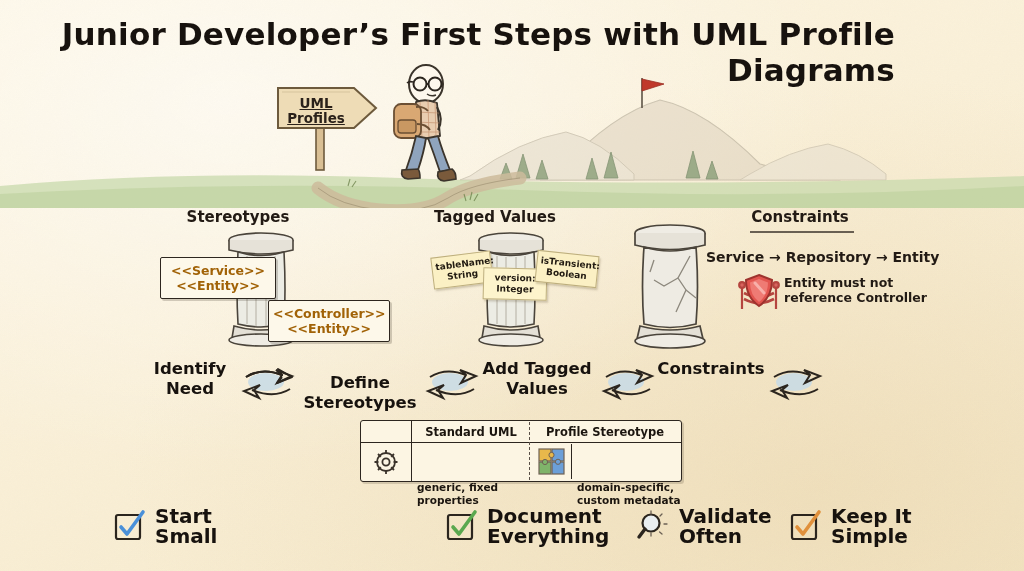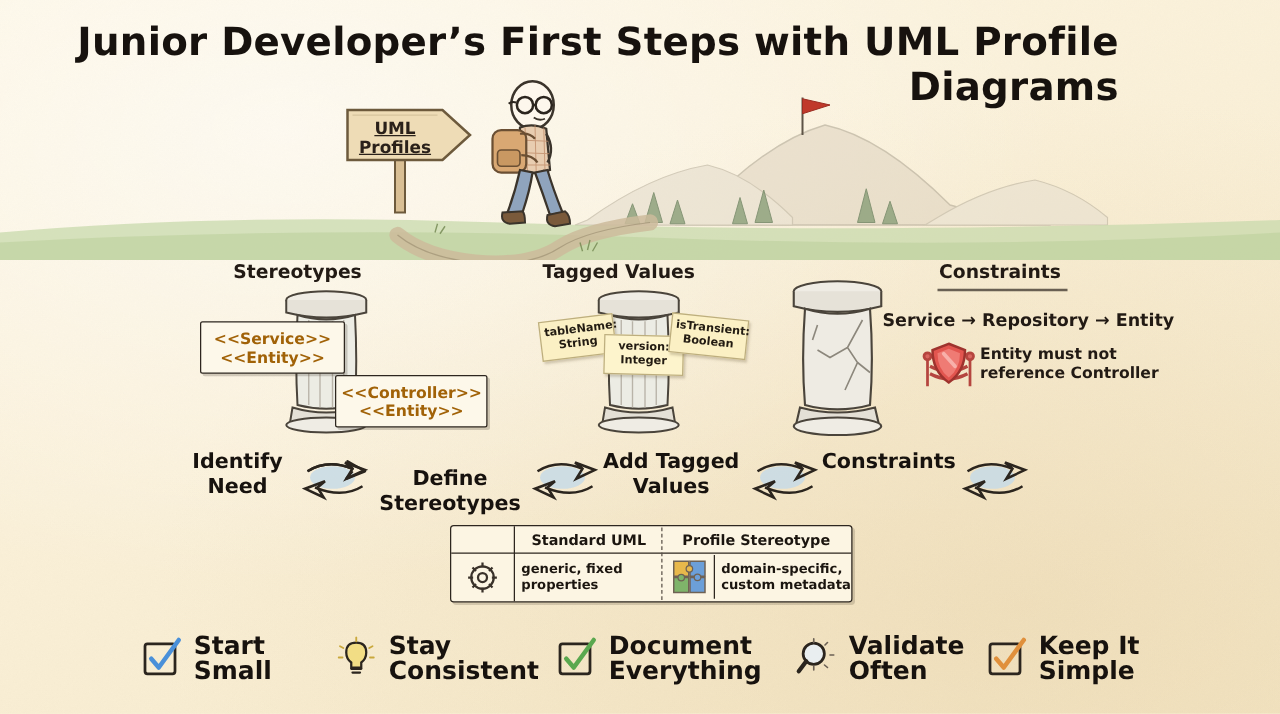--- a/index.html
+++ b/index.html
@@ -96,21 +96,21 @@
     background:#fcf5e3;border:1.6px solid #2d261f;border-radius:3px;
     box-shadow:2px 2px 0 rgba(60,48,36,.18);
   }
   #compare .vline{position:absolute;top:0;bottom:0;width:1.4px;background:#2d261f;}
   #compare .hline{position:absolute;left:0;right:0;height:1.4px;background:#2d261f;}
   .cmp-head{
     position:absolute;top:4px;font-size:11.5px;font-weight:700;color:#1b150f;
     text-align:center;white-space:nowrap;
   }
   .cmp-body{
-    position:absolute;font-size:10.5px;line-height:12.5px;font-weight:600;color:#1b150f;
+    position:absolute;font-size:10.5px;line-height:12.5px;font-weight:600;color:#1b150f;margin-top:32px;
   }
 
   
   #tips{position:absolute;left:0;top:498px;width:1024px;height:62px;}
   .tip{position:absolute;display:flex;align-items:center;gap:9px;}
   .tip-label{font-size:20px;line-height:20px;font-weight:700;color:#17120e;white-space:nowrap;}
   .tip-ico{width:34px;height:34px;flex:0 0 34px;}
 </style>
 </head>
 <body>
@@ -398,33 +398,20 @@
       <svg class="tip-ico" viewBox="0 0 34 34">
         <rect x="4" y="6" width="24" height="24" rx="2" fill="none" stroke="#2b251e" stroke-width="2.2"></rect>
         <path d="M9 18 L15 25 L31 3" fill="none" stroke="#4a90d9" stroke-width="3.6" stroke-linecap="round" stroke-linejoin="round"></path>
       </svg>
       <div class="tip-label">
         <div>Start</div>
         <div>Small</div>
       </div>
     </div>
 
-    <div class="tip" style="left:268px;top:8px;">
-      <svg class="tip-ico" viewBox="0 0 34 34">
-        <path d="M17 5 Q25 5 25 13 Q25 18 21 21 L21 25 L13 25 L13 21 Q9 18 9 13 Q9 5 17 5 Z" fill="#f2dd85" stroke="#2b251e" stroke-width="1.8"></path>
-        <path d="M13 26 L21 26 M14 29 L20 29" stroke="#2b251e" stroke-width="1.8" stroke-linecap="round"></path>
-        <g stroke="#c9a83c" stroke-width="1.5" stroke-linecap="round">
-          <path d="M17 1 v3 M4 8 l2.6 1.4 M30 8 l-2.6 1.4 M3 17 h3 M28 17 h3"></path>
-        </g>
-      </svg>
-      <div class="tip-label">
-        <div>Stay</div>
-        <div>Consistent</div>
-      </div>
-    </div>
 
     <div class="tip" style="left:444px;top:8px;">
       <svg class="tip-ico" viewBox="0 0 34 34">
         <rect x="4" y="6" width="24" height="24" rx="2" fill="none" stroke="#2b251e" stroke-width="2.2"></rect>
         <path d="M9 18 L15 25 L31 3" fill="none" stroke="#5aa84f" stroke-width="3.6" stroke-linecap="round" stroke-linejoin="round"></path>
       </svg>
       <div class="tip-label">
         <div>Document</div>
         <div>Everything</div>
       </div>

